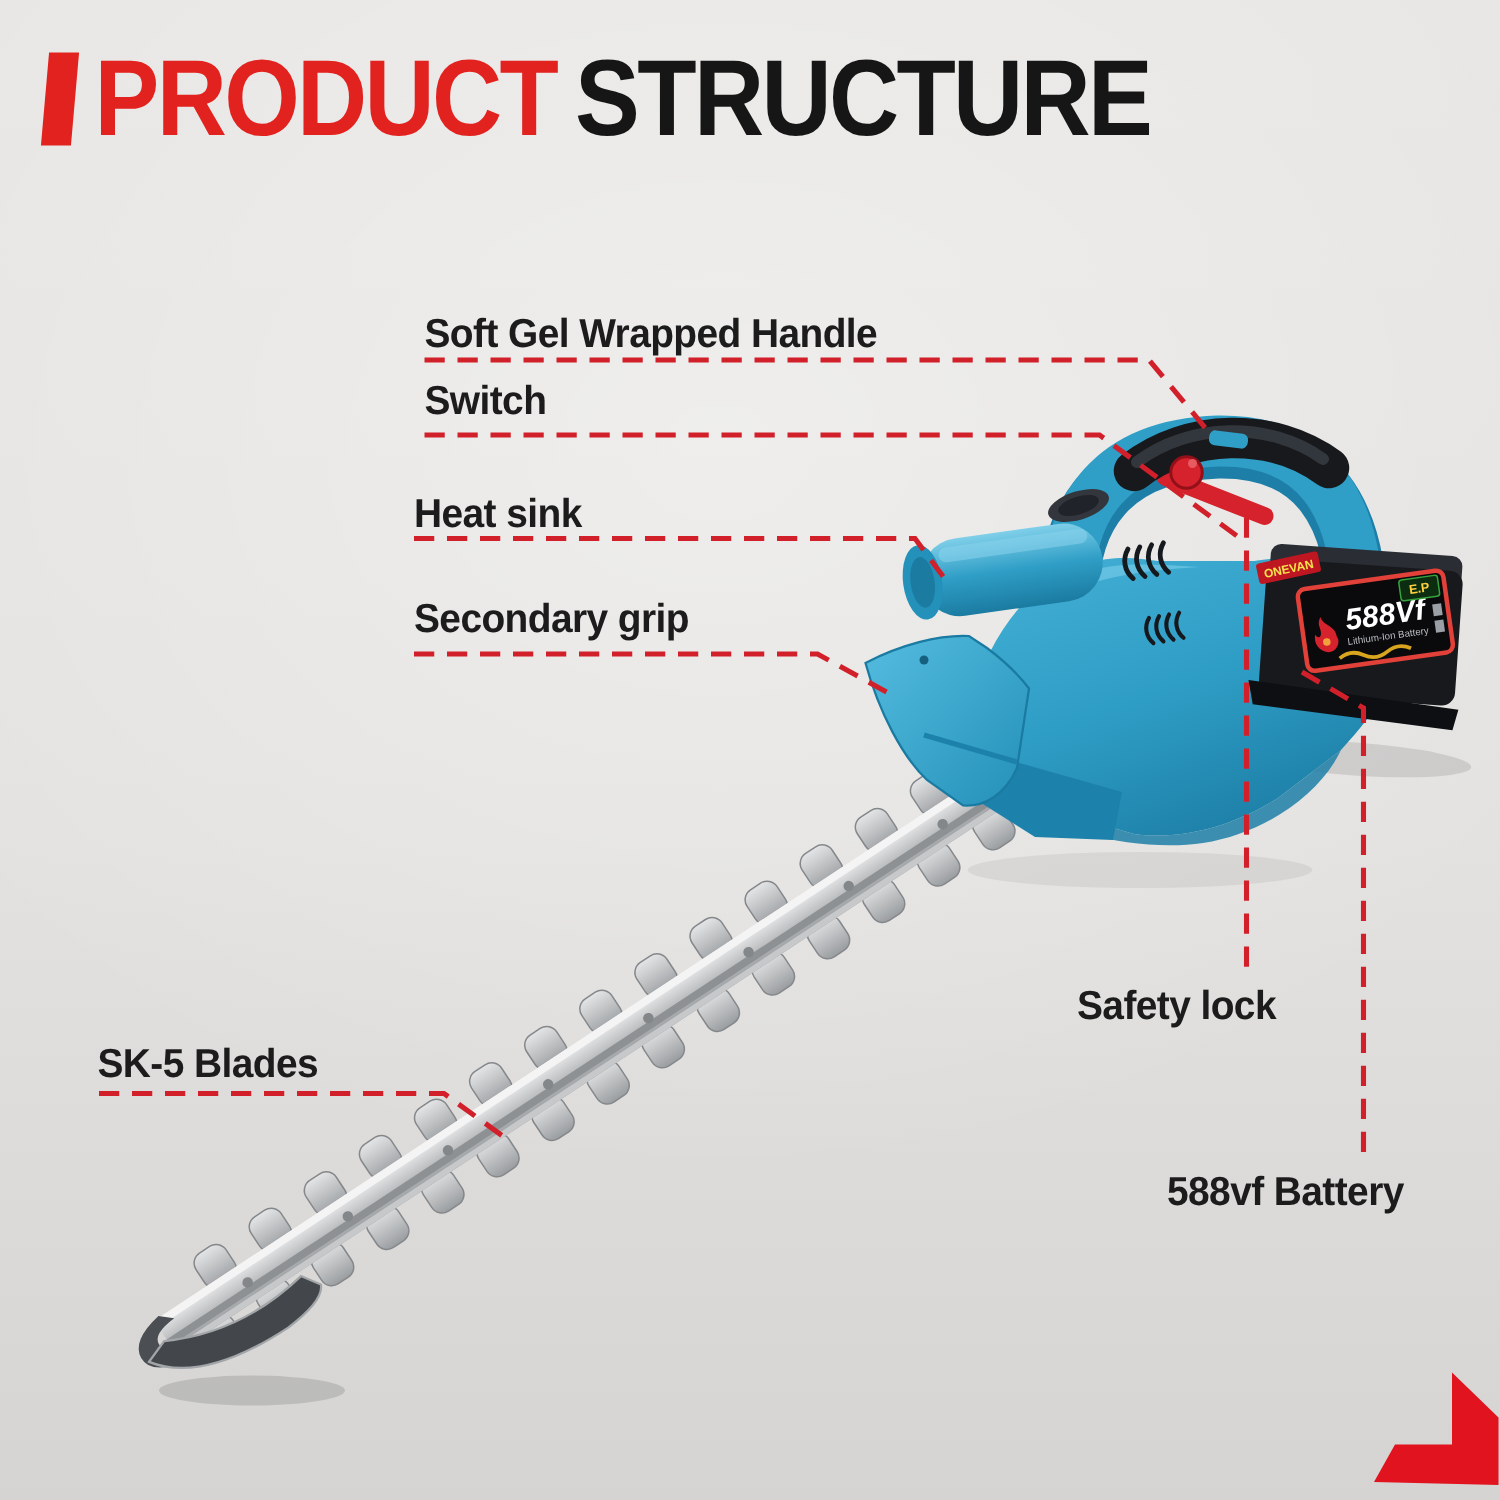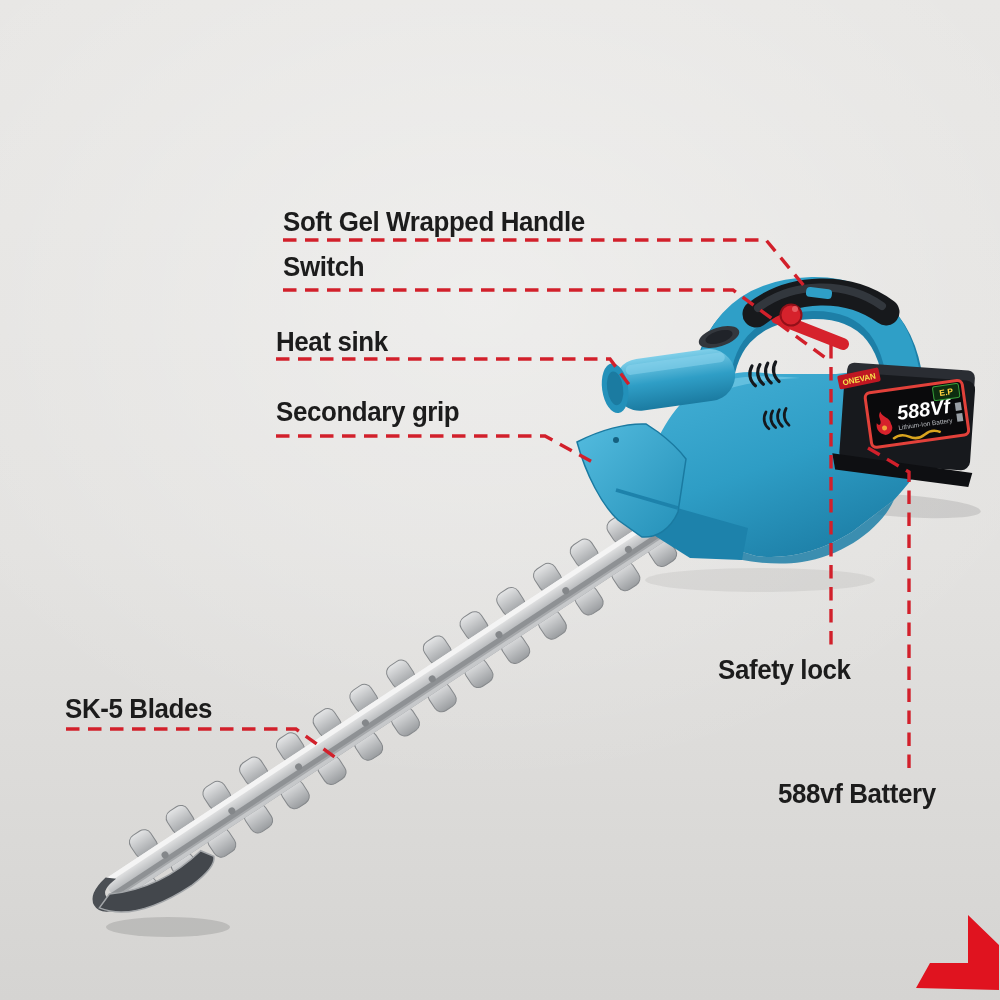--- a/index.html
+++ b/index.html
@@ -197,20 +197,24 @@
       <path d="M276,359 L610,359 L630,386"></path>
       <path d="M276,436 L545,436 L596,464"></path>
       <path d="M66,729 L296,729 L336,758"></path>
       <path d="M831,345 L831,646"></path>
       <path d="M868,448 L909,472 L909,771"></path>
     </g>
 
     <polygon points="968,915 999,945 999,990 916,988 930,963 968,963" fill="#e0131f"></polygon>
   </svg>
 
+  <div class="title-row">
+    <div class="accent-bar"></div>
+    <div class="title-text"><span class="title-red">PRODUCT</span><span class="title-black">STRUCTURE</span></div>
+  </div>
 
   <div class="callout-label" style="left:283px;top:207px;">Soft Gel Wrapped Handle</div>
   <div class="callout-label" style="left:283px;top:252px;">Switch</div>
   <div class="callout-label" style="left:276px;top:327px;">Heat sink</div>
   <div class="callout-label" style="left:276px;top:397px;">Secondary grip</div>
   <div class="callout-label" style="left:65px;top:694px;">SK-5 Blades</div>
   <div class="callout-label" style="left:718px;top:655px;">Safety lock</div>
   <div class="callout-label" style="left:778px;top:779px;">588vf Battery</div>
 </div>
 

